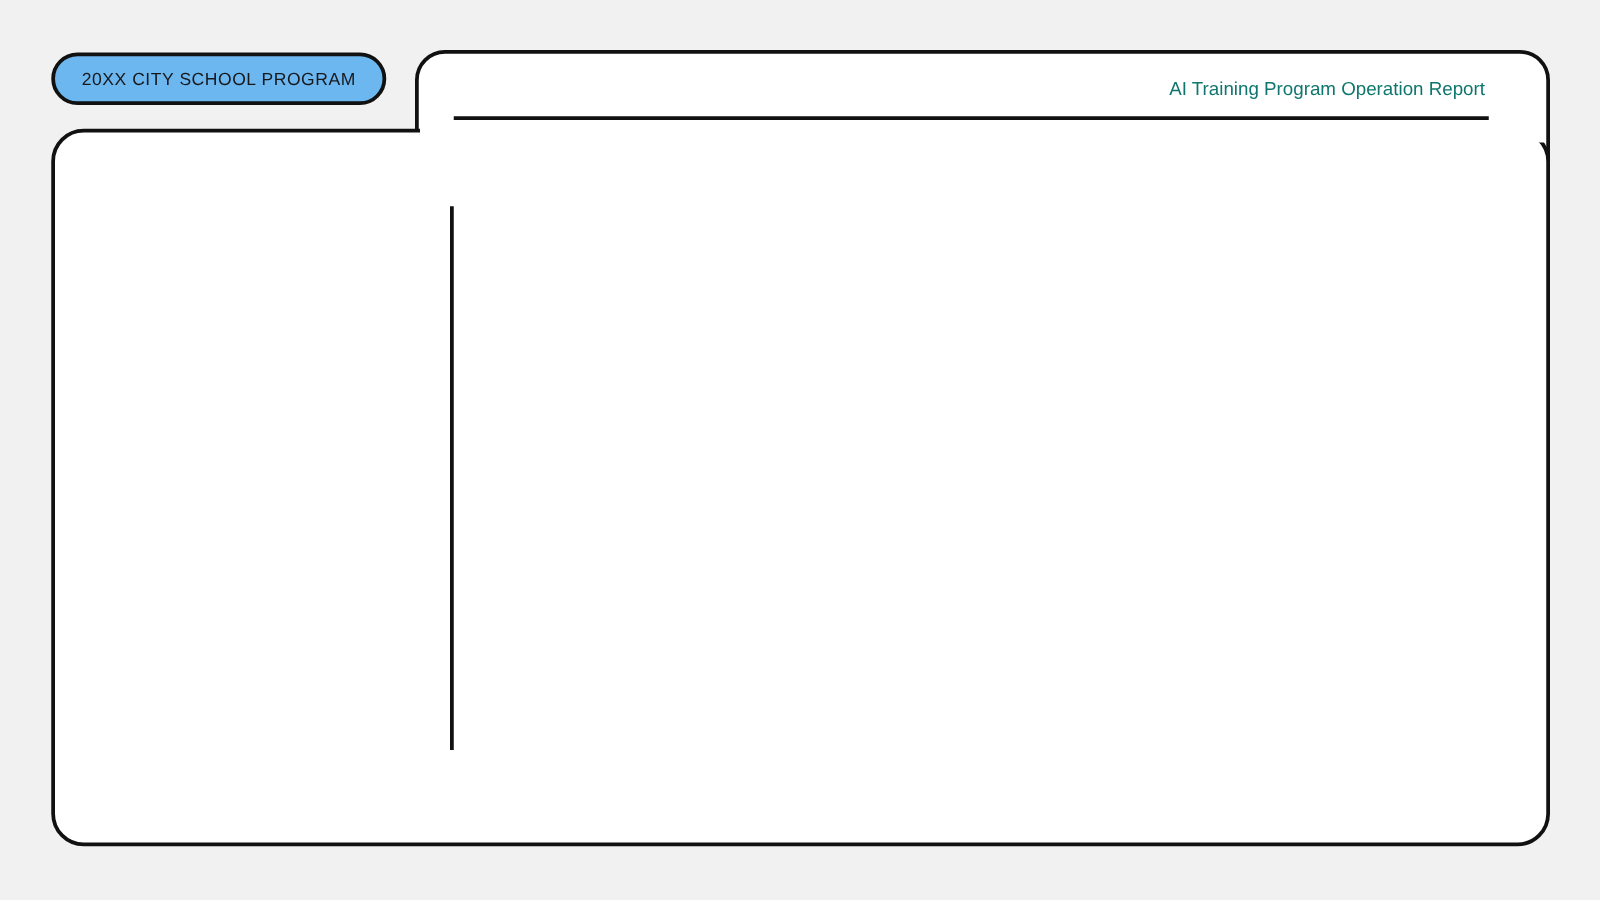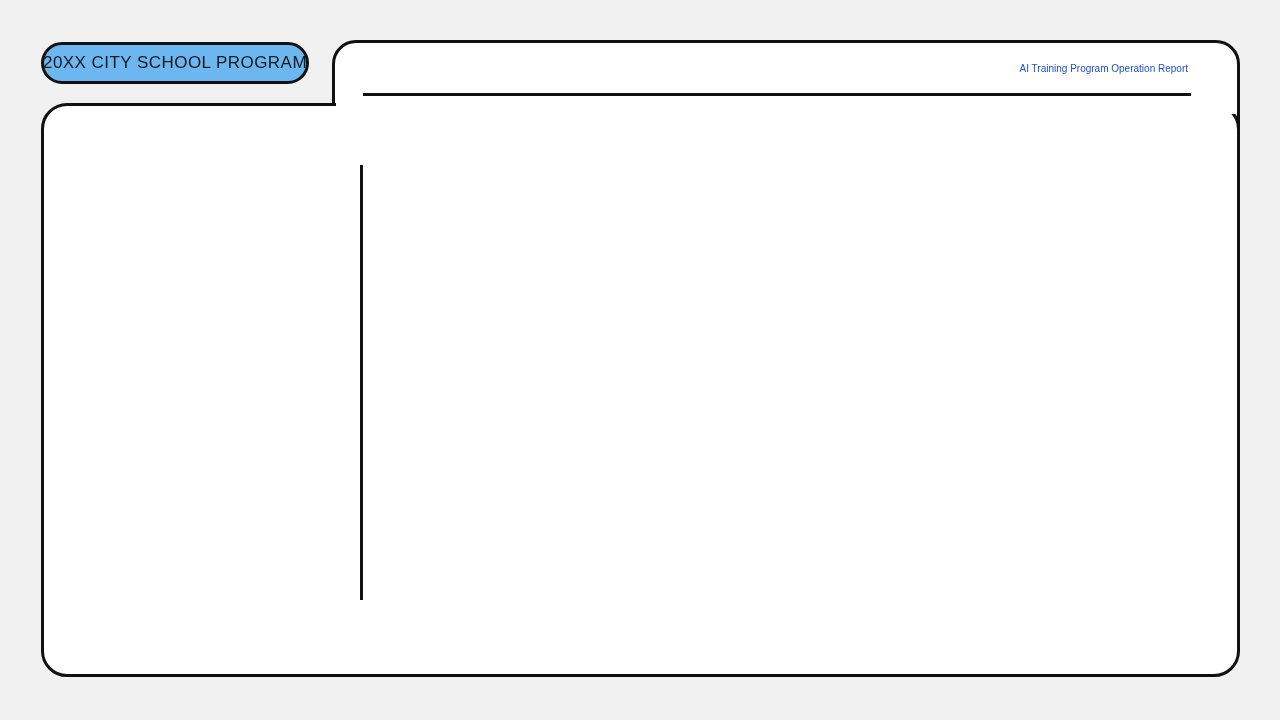--- a/index.html
+++ b/index.html
@@ -32,21 +32,21 @@
     height: 42px;
     border: 3px solid #111111;
     border-radius: 21px;
     background: #6cb7f0;
     display: flex;
     align-items: center;
     justify-content: center;
     z-index: 5;
   }
   .program-badge-label {
-    font-size: 17px;
+    font-size: 14px;
     letter-spacing: 0.45px;
     color: #16181b;
     white-space: nowrap;
     text-align: right;
   }
 
   
   .header-card {
     position: absolute;
     left: 332px;
@@ -56,22 +56,22 @@
     border: 3px solid #111111;
     border-radius: 24px;
     background: #ffffff;
     overflow: hidden;
     z-index: 2;
   }
   .header-title {
     position: absolute;
     right: 49px;
     top: 20px;
-    font-size: 10px;
-    color: #1d4ed8;
+    font-size: 15px;
+    color: #0f766e;
     white-space: nowrap;
   }
   .header-rule {
     position: absolute;
     left: 28px;
     right: 46px;
     top: 50px;
     height: 3px;
     background: #111111;
   }

